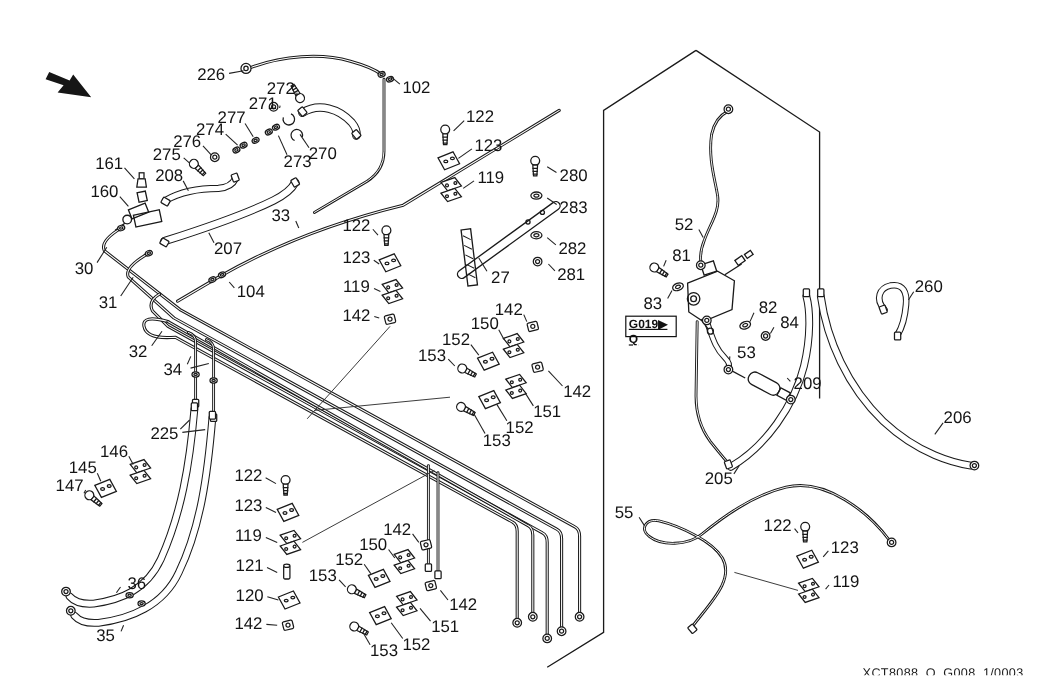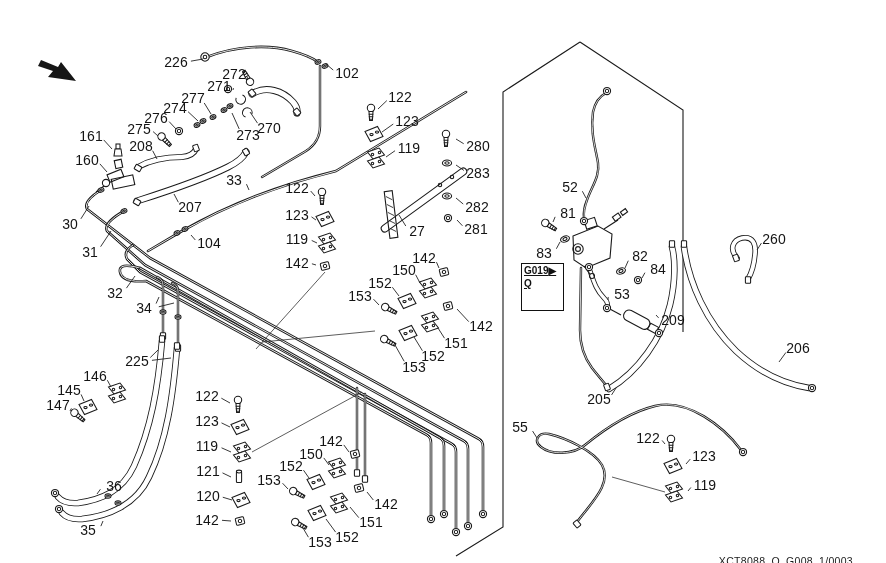--- a/index.html
+++ b/index.html
@@ -6,21 +6,21 @@
   .stage{position:relative;width:886px;height:563px;background:#fff;overflow:hidden;
          font-family:"Liberation Sans",sans-serif;border-radius:25px;}
   svg{position:absolute;left:0;top:0;}
   .plabel{font-family:"Liberation Sans","DejaVu Sans",sans-serif;font-size:14px;fill:#141414;}
   .leader{stroke:#222;stroke-width:0.9;fill:none;}
   .refline{stroke:#333;stroke-width:0.8;fill:none;}
   .line{stroke:#1a1a1a;stroke-width:1.1;fill:none;}
   .tube{stroke:#1a1a1a;fill:none;stroke-linecap:round;stroke-linejoin:round;}
   .tube-core{stroke:#ffffff;fill:none;stroke-linecap:round;stroke-linejoin:round;}
   #parts-layer{stroke:#1a1a1a;stroke-width:1.05;fill:#ffffff;}
-  #gbox{position:absolute;left:521px;top:263px;width:43px;height:48px;border:1.8px solid #111;
+  #gbox{position:absolute;left:521px;top:263px;width:43px;height:18px;border:1.8px solid #111;
         background:#fff;box-sizing:border-box;color:#111;font-weight:bold;font-size:10px;
         line-height:1.3;padding:0 2px;text-decoration:underline;}
   #did{position:absolute;right:33px;top:555px;font-size:10.5px;font-weight:normal;color:#1a1a1a;
        letter-spacing:0.3px;text-align:center;}
 </style>
 </head>
 <body>
 
 <div class="stage">
 

